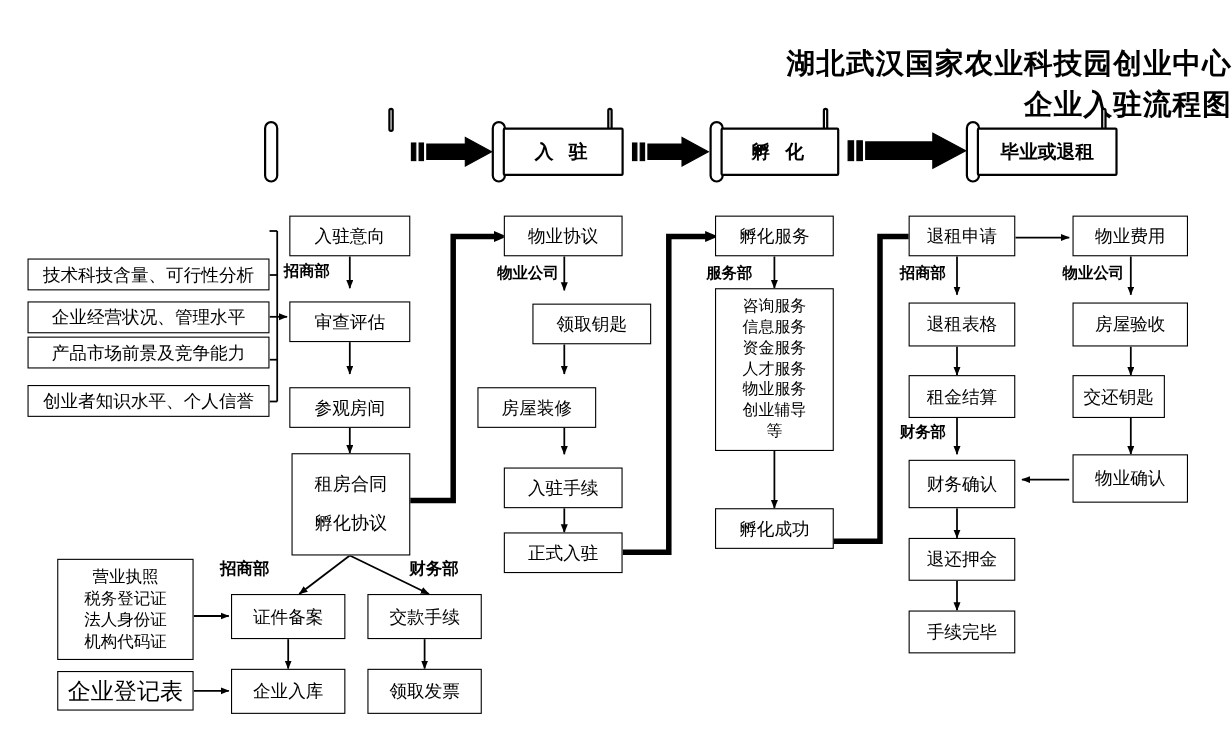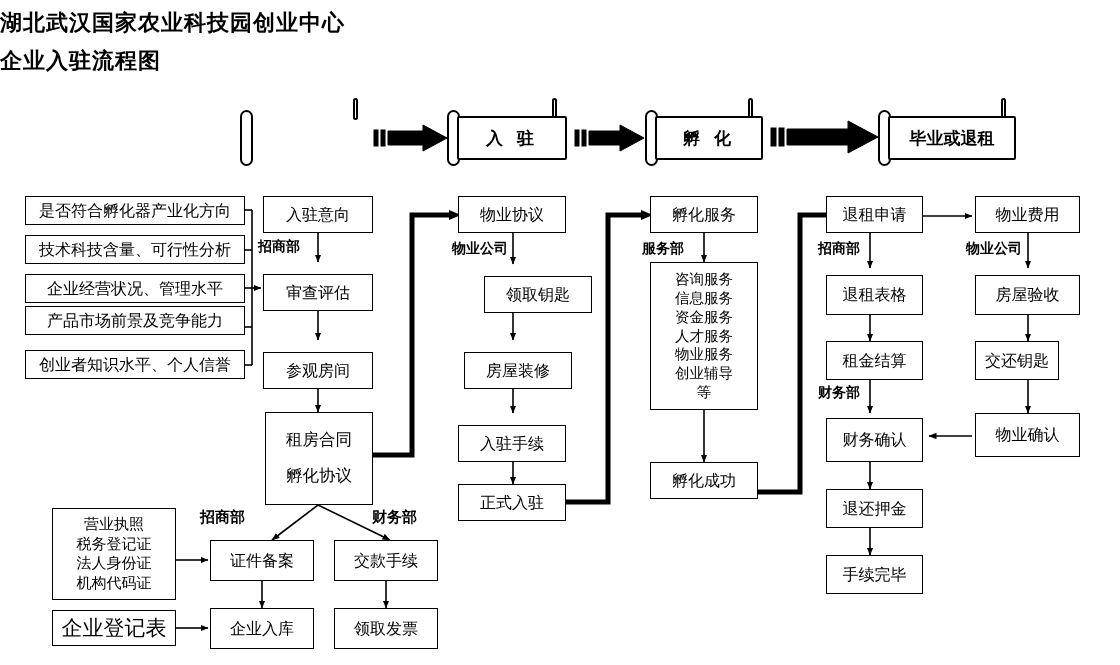--- a/index.html
+++ b/index.html
@@ -1,22 +1,22 @@
 <!DOCTYPE html>
 <html><head>
 <meta charset="utf-8">
 <style>
   html,body{margin:0;padding:0;background:#ffffff;}
   body{width:1120px;height:665px;position:relative;overflow:hidden;
        font-family:"DejaVu Sans","Liberation Sans",sans-serif;color:#000;}
 
   #canvas{position:absolute;left:0;top:0;width:1120px;height:665px;}
 
-  .title{position:absolute;width:100%;text-align:left;font-size:22px;
-         font-weight:700;letter-spacing:1px;color:#000;}
+  .title{position:absolute;width:100%;text-align:right;font-size:26px;
+         font-weight:700;letter-spacing:1px;color:#000;margin-top:32px;}
   .title1{top:8px;}
   .title2{top:46px;}
 
   
   .node{position:absolute;border:1.6px solid #000;background:#fff;
         display:flex;align-items:center;justify-content:center;
         font-size:16px;line-height:1.25;text-align:center;box-sizing:border-box;}
   .node.multi{flex-direction:column;justify-content:center;font-size:14.5px;line-height:1.30;}
   .node.two{flex-direction:column;justify-content:space-around;font-size:16.5px;}
 
@@ -166,39 +166,38 @@
     <div class="stick" style="right:10px;"></div>
     <div class="body">孵 化</div>
   </div>
 
   <div class="scroll" style="left:878px;top:108px;width:138px;height:52px;">
     <div class="roll"></div>
     <div class="stick" style="right:10px;"></div>
     <div class="body" style="letter-spacing:0;">毕业或退租</div>
   </div>
 
-  <div class="node" style="left:25px;top:196px;width:220px;height:29px;">是否符合孵化器产业化方向</div>
   <div class="node" style="left:25px;top:235px;width:220px;height:29px;">技术科技含量、可行性分析</div>
   <div class="node" style="left:25px;top:274px;width:220px;height:29px;">企业经营状况、管理水平</div>
   <div class="node" style="left:25px;top:306px;width:220px;height:29px;">产品市场前景及竞争能力</div>
   <div class="node" style="left:25px;top:350px;width:220px;height:29px;">创业者知识水平、个人信誉</div>
 
   <div class="node" style="left:263px;top:196px;width:110px;height:37px;">入驻意向</div>
   <div class="dept" style="left:258px;top:238px;">招商部</div>
   <div class="node" style="left:263px;top:274px;width:110px;height:37px;">审查评估</div>
   <div class="node" style="left:263px;top:352px;width:110px;height:37px;">参观房间</div>
   <div class="node two" style="left:265px;top:412px;width:108px;height:93px;padding:10px 0;">
     <span>租房合同</span>
     <span>孵化协议</span>
   </div>
 
   <div class="node" style="left:458px;top:196px;width:108px;height:37px;">物业协议</div>
   <div class="dept" style="left:452px;top:240px;">物业公司</div>
   <div class="node" style="left:484px;top:276px;width:108px;height:37px;">领取钥匙</div>
-  <div class="node" style="left:464px;top:352px;width:108px;height:37px;">房屋装修</div>
+  <div class="node" style="left:434px;top:352px;width:108px;height:37px;">房屋装修</div>
   <div class="node" style="left:458px;top:425px;width:108px;height:37px;">入驻手续</div>
   <div class="node" style="left:458px;top:484px;width:108px;height:37px;">正式入驻</div>
 
   <div class="node" style="left:650px;top:196px;width:108px;height:37px;">孵化服务</div>
   <div class="dept" style="left:642px;top:240px;">服务部</div>
   <div class="node multi" style="left:650px;top:262px;width:108px;height:148px;">
     <span>咨询服务</span>
     <span>信息服务</span>
     <span>资金服务</span>
     <span>人才服务</span>

